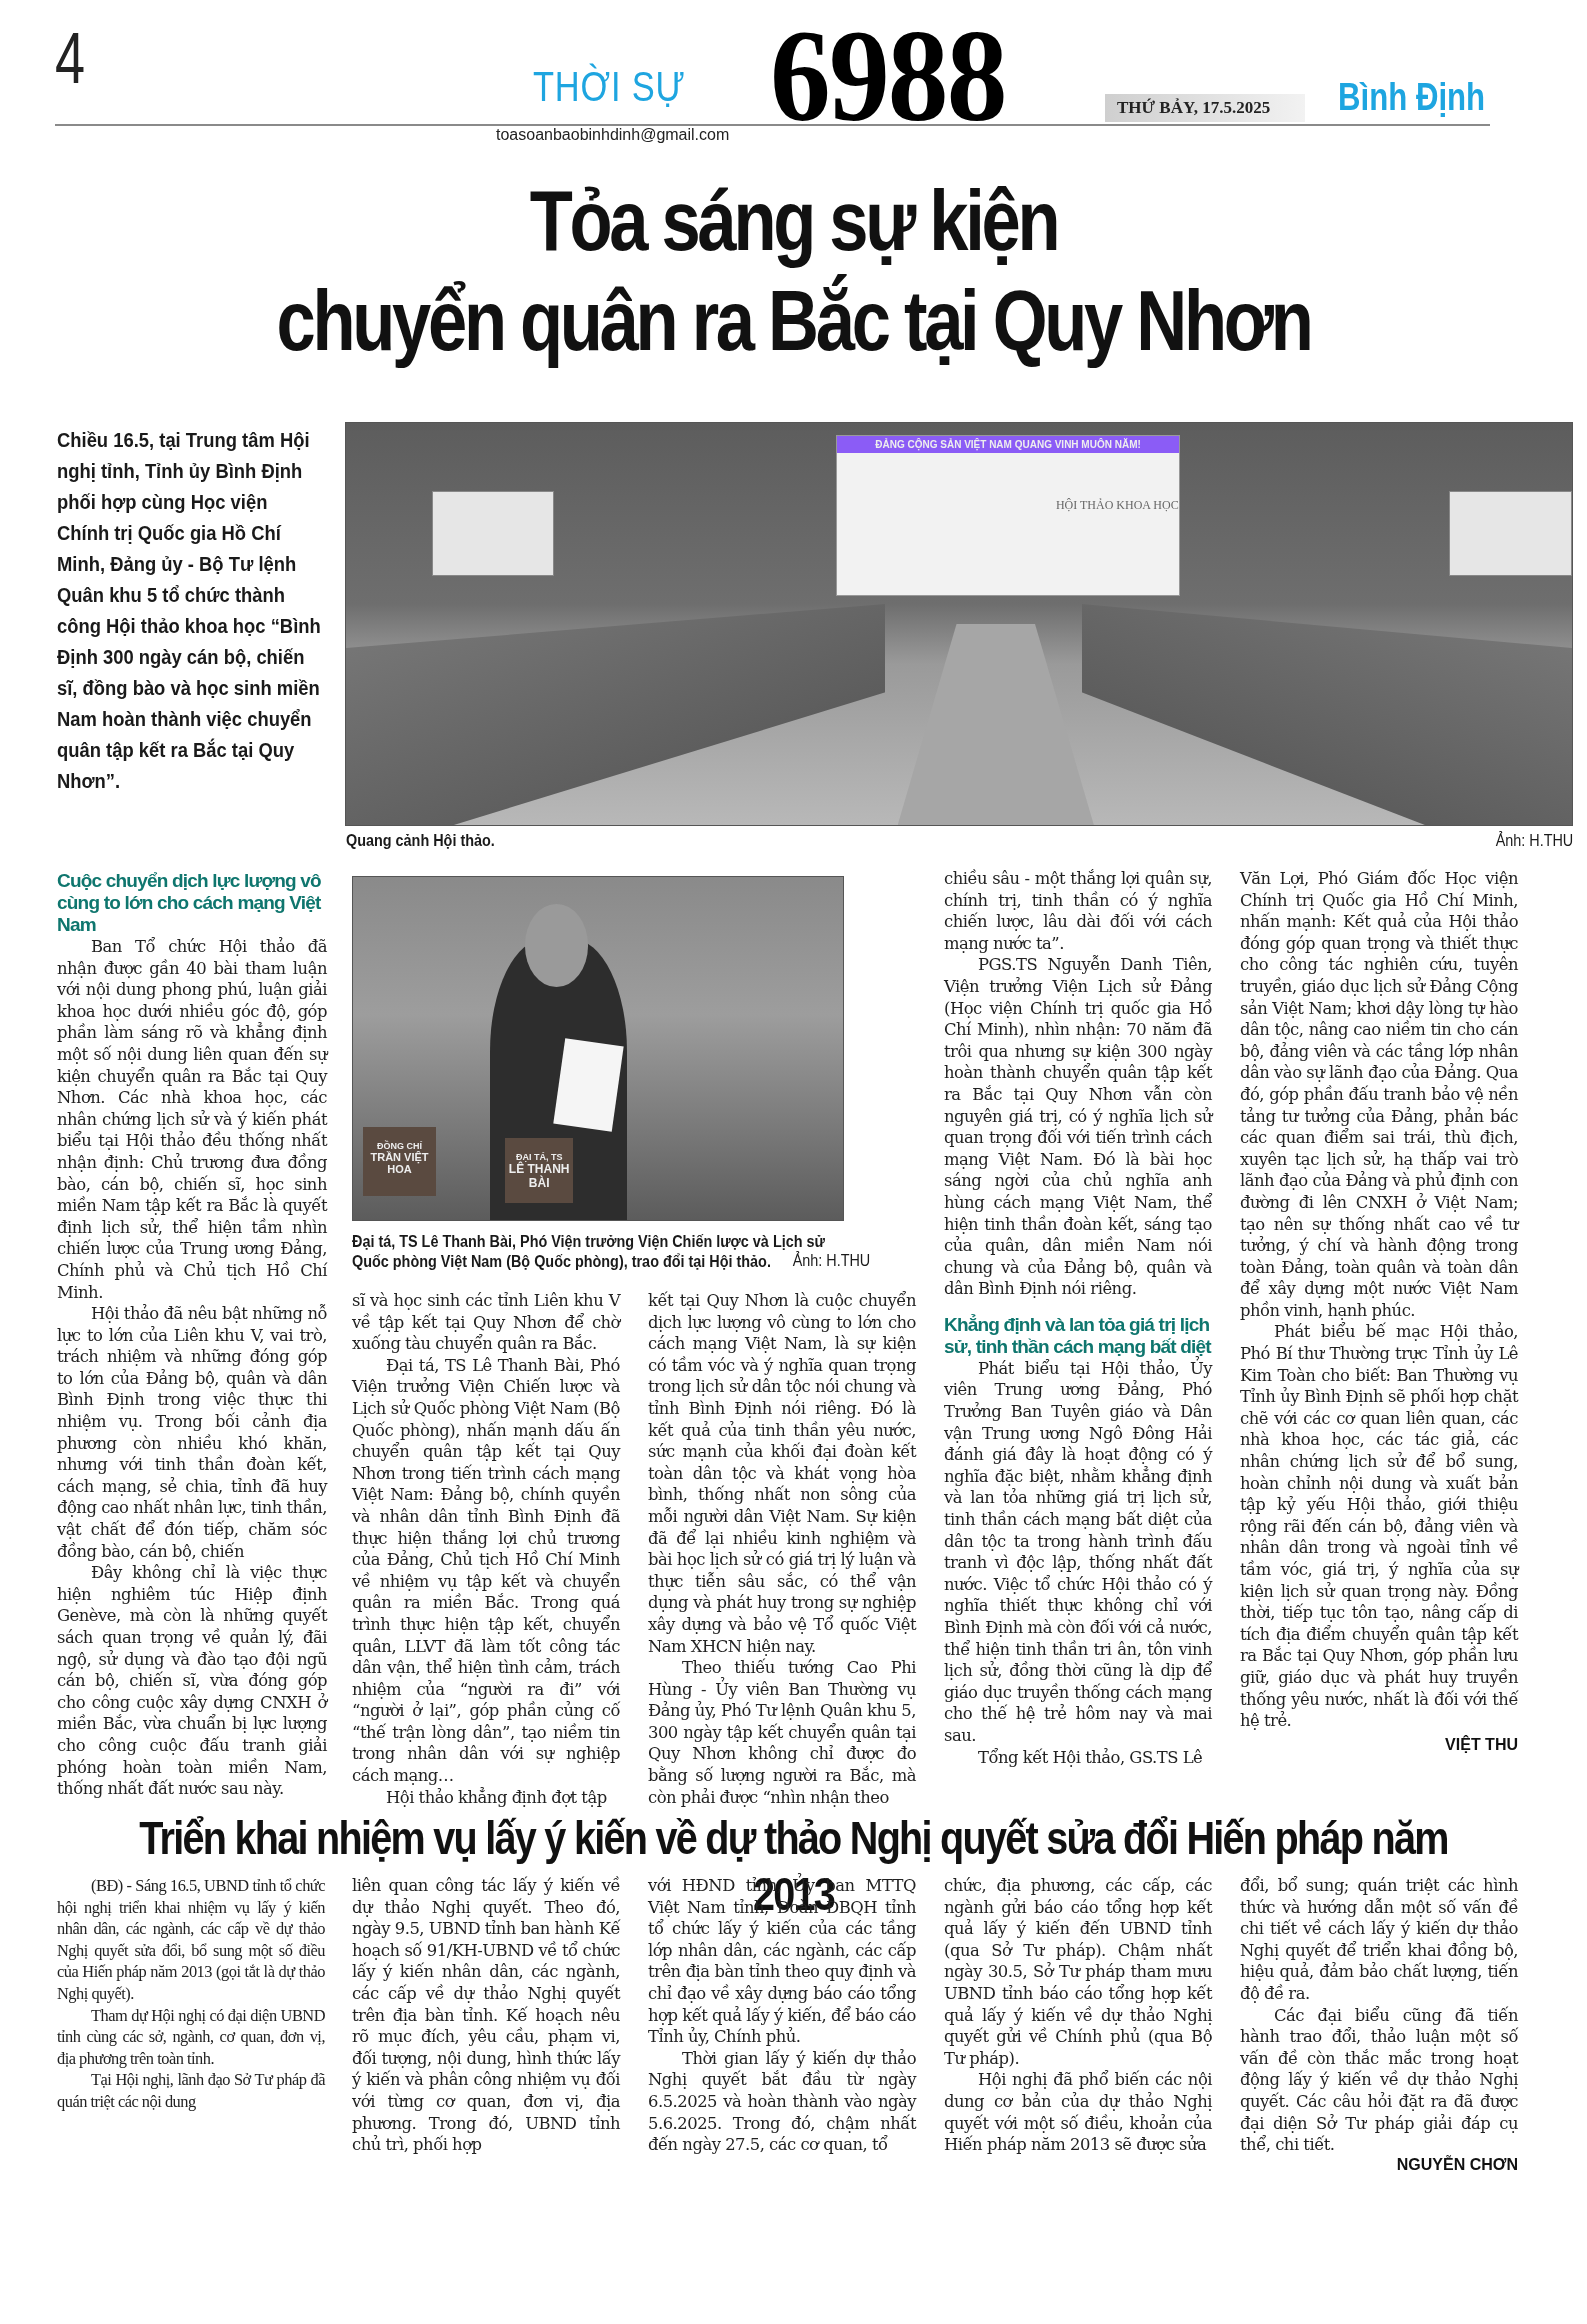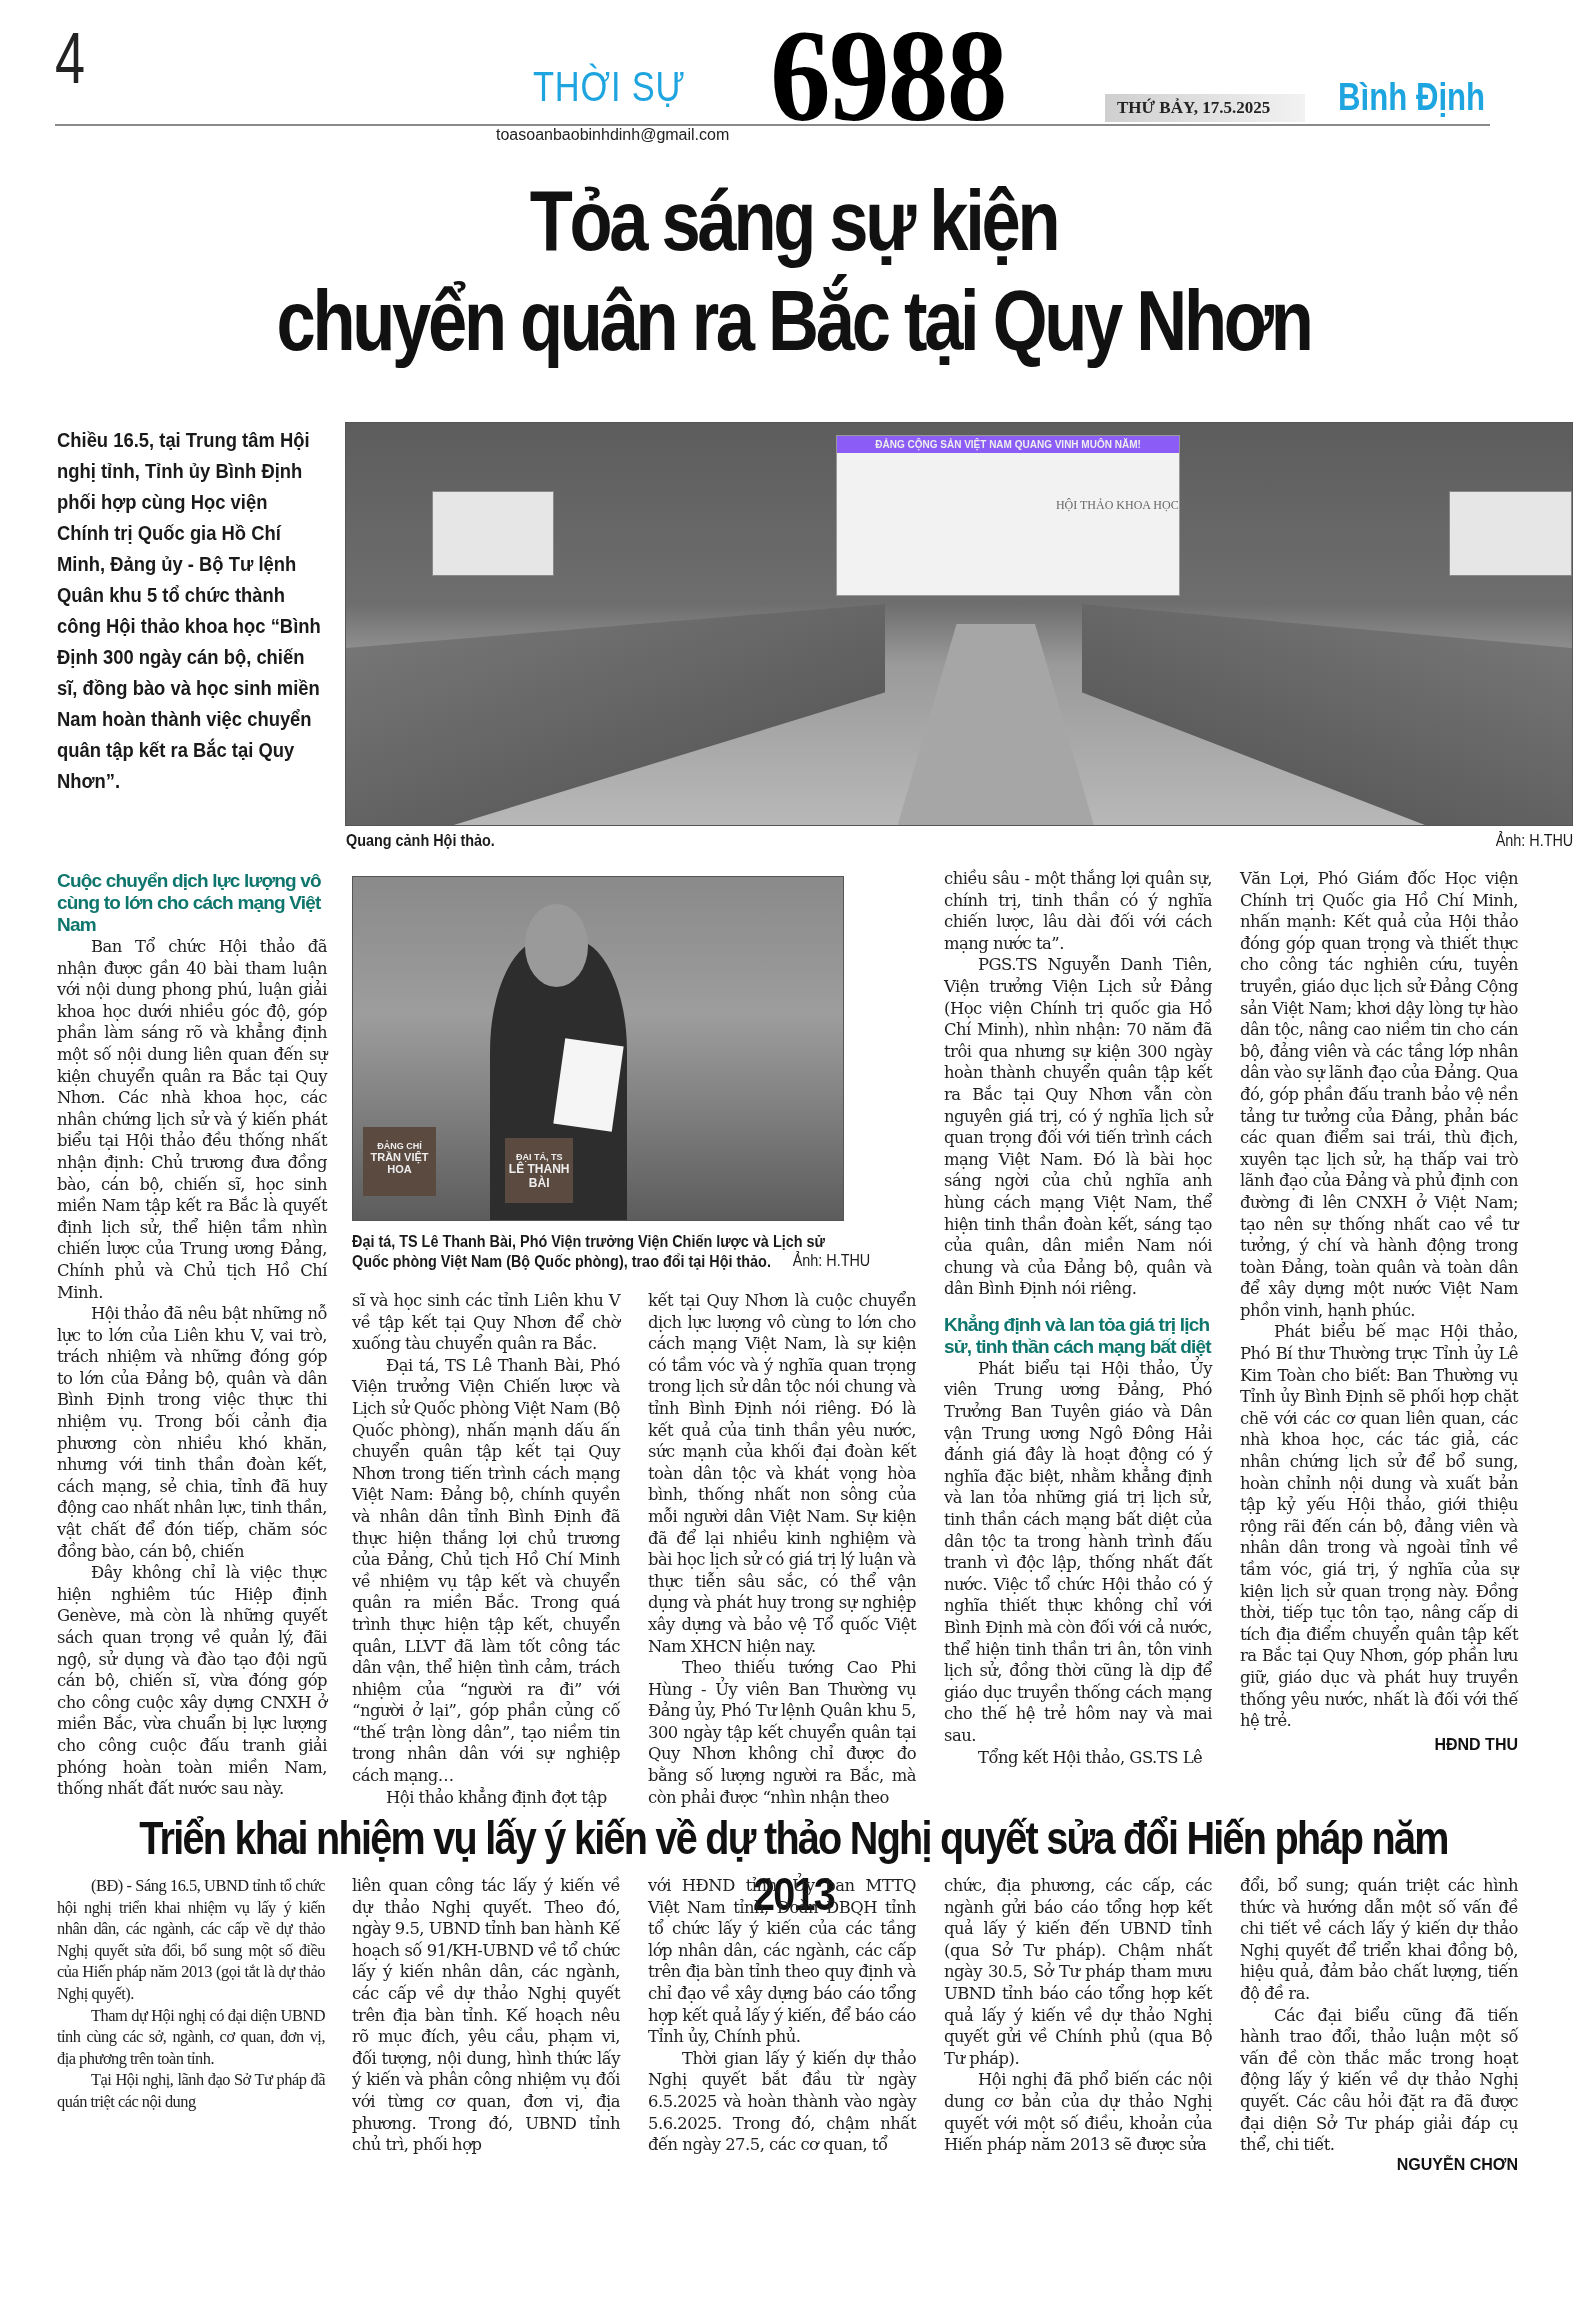--- a/index.html
+++ b/index.html
@@ -85,21 +85,21 @@
   <div class="aisle"></div>
 </div>
 <div class="abs caption" style="left:346px; top:832px;">Quang cảnh Hội thảo.</div>
 <div class="abs credit" style="right:14px; top:832px;">Ảnh: H.THU</div>
 
 <div class="abs photo photo2">
   <div class="speaker"></div>
   <div class="speaker-head"></div>
   <div class="paper"></div>
   <div class="nameplate" style="left:2%; top:73%; width:15%; height:20%;">
-    <div>ĐẢNG CHÍ</div>
+    <div>ĐỒNG CHÍ</div>
     <div style="font-size:11px;">TRẦN VIỆT HOA</div>
   </div>
   <div class="nameplate" style="left:31%; top:76%; width:14%; height:19%;">
     <div>ĐẠI TÁ, TS</div>
     <div style="font-size:12px;">LÊ THANH BÀI</div>
   </div>
 </div>
 <div class="abs caption" style="left:352px; top:1232px; width:560px; line-height:20px;">Đại tá, TS Lê Thanh Bài, Phó Viện trưởng Viện Chiến lược và Lịch sử Quốc phòng Việt Nam (Bộ Quốc phòng), trao đổi tại Hội thảo.</div>
 <div class="abs credit" style="left:784px; top:1252px;">Ảnh: H.THU</div>
 
@@ -133,21 +133,21 @@
     <p>Phát biểu tại Hội thảo, Ủy viên Trung ương Đảng, Phó Trưởng Ban Tuyên giáo và Dân vận Trung ương Ngô Đông Hải đánh giá đây là hoạt động có ý nghĩa đặc biệt, nhằm khẳng định và lan tỏa những giá trị lịch sử, tinh thần cách mạng bất diệt của dân tộc ta trong hành trình đấu tranh vì độc lập, thống nhất đất nước. Việc tổ chức Hội thảo có ý nghĩa thiết thực không chỉ với Bình Định mà còn đối với cả nước, thể hiện tinh thần tri ân, tôn vinh lịch sử, đồng thời cũng là dịp để giáo dục truyền thống cách mạng cho thế hệ trẻ hôm nay và mai sau.</p>
     <p>Tổng kết Hội thảo, GS.TS Lê</p>
   </div>
 </div>
 
 <div class="abs" style="left:1240px; top:868px; width:278px;">
   <div class="col">
     <p class="noindent">Văn Lợi, Phó Giám đốc Học viện Chính trị Quốc gia Hồ Chí Minh, nhấn mạnh: Kết quả của Hội thảo đóng góp quan trọng và thiết thực cho công tác nghiên cứu, tuyên truyền, giáo dục lịch sử Đảng Cộng sản Việt Nam; khơi dậy lòng tự hào dân tộc, nâng cao niềm tin cho cán bộ, đảng viên và các tầng lớp nhân dân vào sự lãnh đạo của Đảng. Qua đó, góp phần đấu tranh bảo vệ nền tảng tư tưởng của Đảng, phản bác các quan điểm sai trái, thù địch, xuyên tạc lịch sử, hạ thấp vai trò lãnh đạo của Đảng và phủ định con đường đi lên CNXH ở Việt Nam; tạo nên sự thống nhất cao về tư tưởng, ý chí và hành động trong toàn Đảng, toàn quân và toàn dân để xây dựng một nước Việt Nam phồn vinh, hạnh phúc.</p>
     <p>Phát biểu bế mạc Hội thảo, Phó Bí thư Thường trực Tỉnh ủy Lê Kim Toàn cho biết: Ban Thường vụ Tỉnh ủy Bình Định sẽ phối hợp chặt chẽ với các cơ quan liên quan, các nhà khoa học, các tác giả, các nhân chứng lịch sử để bổ sung, hoàn chỉnh nội dung và xuất bản tập kỷ yếu Hội thảo, giới thiệu rộng rãi đến cán bộ, đảng viên và nhân dân trong và ngoài tỉnh về tầm vóc, giá trị, ý nghĩa của sự kiện lịch sử quan trọng này. Đồng thời, tiếp tục tôn tạo, nâng cấp di tích địa điểm chuyển quân tập kết ra Bắc tại Quy Nhơn, góp phần lưu giữ, giáo dục và phát huy truyền thống yêu nước, nhất là đối với thế hệ trẻ.</p>
   </div>
-  <div class="byline" style="margin-top:4px;">HĐND THU</div>
+  <div class="byline" style="margin-top:4px;">VIỆT THU</div>
 </div>
 
 <h2 class="abs headline2">
   <span>Triển khai nhiệm vụ lấy ý kiến về dự thảo Nghị quyết sửa đổi Hiến pháp năm 2013</span>
 </h2>
 
 <div class="abs col" style="left:57px; top:1875px; width:268px;font-family:Liberation Serif, serif;">
   <p>(BĐ) - Sáng 16.5, UBND tỉnh tổ chức hội nghị triển khai nhiệm vụ lấy ý kiến nhân dân, các ngành, các cấp về dự thảo Nghị quyết sửa đổi, bổ sung một số điều của Hiến pháp năm 2013 (gọi tắt là dự thảo Nghị quyết).</p>
   <p>Tham dự Hội nghị có đại diện UBND tỉnh cùng các sở, ngành, cơ quan, đơn vị, địa phương trên toàn tỉnh.</p>
   <p>Tại Hội nghị, lãnh đạo Sở Tư pháp đã quán triệt các nội dung</p>

